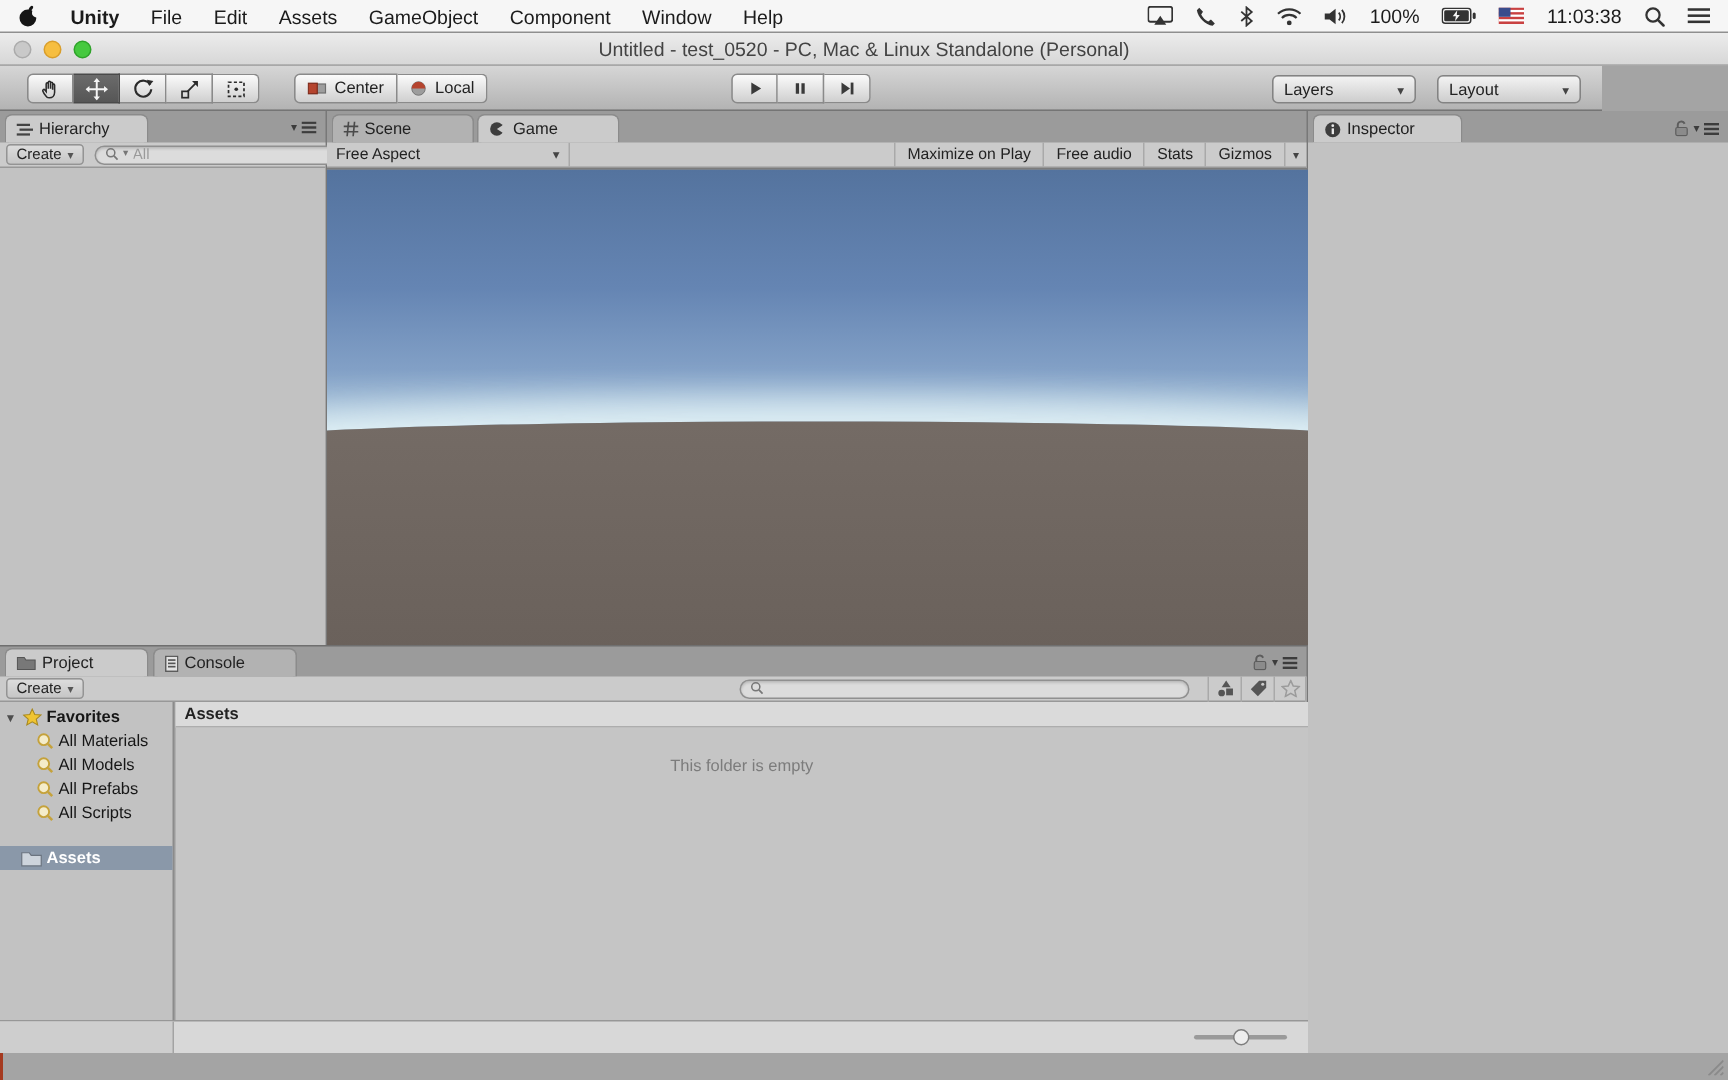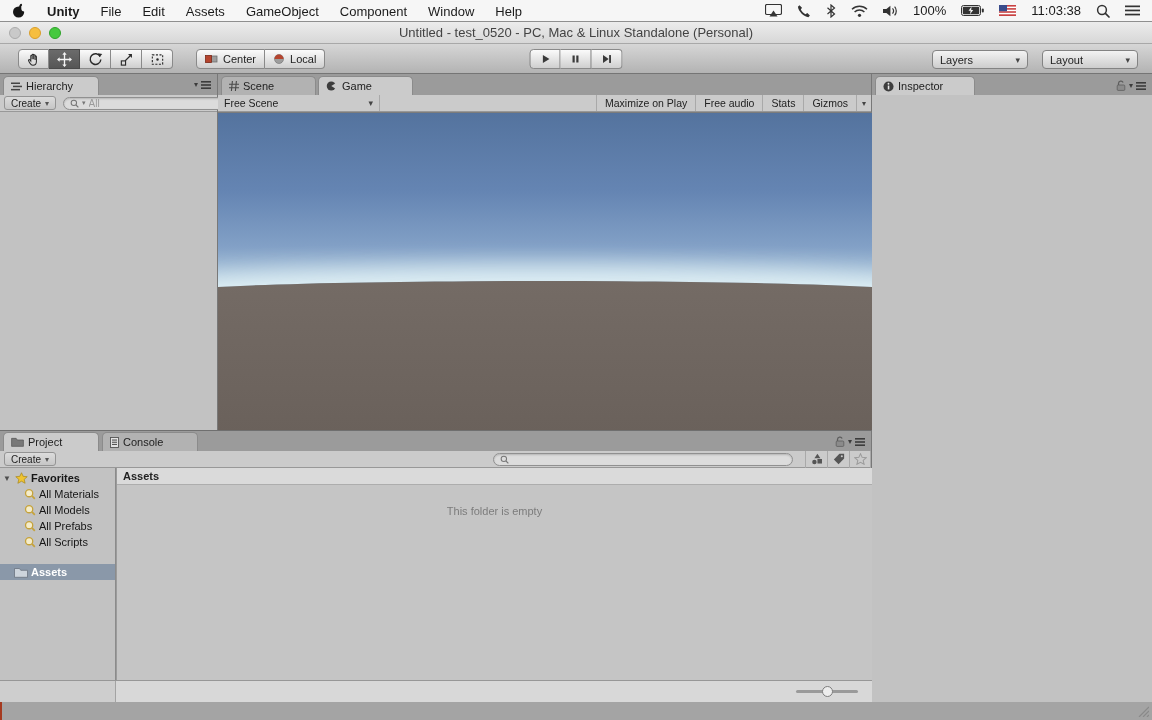--- a/index.html
+++ b/index.html
@@ -20,21 +20,21 @@
   .titlebar { position:absolute; left:0; top:22px; width:1152px; height:22px;
     background:linear-gradient(#ececec,#d7d7d7); border-bottom:1px solid #a8a8a8; }
   .lights { position:absolute; left:9px; top:5px; display:flex; column-gap:8px; }
   .light { width:12px; height:12px; border-radius:50%; }
   .light.close { background:#c9c9c9; border:1px solid #ababab; }
   .light.min   { background:#f6be40; border:1px solid #d99e2b; }
   .light.max   { background:#46c93f; border:1px solid #2fa32a; }
   .wintitle { text-align:center; line-height:21px; font-size:13px; color:#434343; }
 
   
-  .unitoolbar { position:absolute; left:0; top:44px; width:1152px; height:30px;
+  .unitoolbar { position:absolute; left:0; top:44px; width:1068px; height:30px;
     background:linear-gradient(#d6d6d6,#b3b3b3); border-bottom:1px solid #757575; }
   .btn { height:20px; background:linear-gradient(#fbfbfb,#cfcfcf); border:1px solid #8a8a8a;
     display:inline-flex; align-items:center; justify-content:center; font-size:11px; color:#222;
     padding:0 8px; cursor:default; }
   .group { position:absolute; top:5px; display:flex; }
   .group .btn { border-left-width:0; border-radius:0; }
   .group .btn:first-child { border-left-width:1px; border-radius:4px 0 0 4px; }
   .group .btn:last-child { border-radius:0 4px 4px 0; }
   .btn.sel { background:linear-gradient(#6b6b6b,#565656); border-color:#4a4a4a; }
   .toolbtn { width:31px; padding:0; }
@@ -53,21 +53,21 @@
   .paneltools { height:17px; background:#cbcbcb; border-bottom:1px solid #989898;
     display:flex; align-items:center; }
   .panelbody { background:#c2c2c2; position:relative; }
   .panelmenu { position:absolute; top:6px; display:flex; align-items:center; column-gap:3px; color:#3c3c3c; }
   .panelmenu .caret { font-size:8px; }
   .minidd { height:14px; margin-left:4px; background:linear-gradient(#dcdcdc,#c6c6c6);
     border:1px solid #949494; border-radius:3px; display:flex; align-items:center;
     font-size:10px; padding:0 6px; color:#222; column-gap:4px; }
   .minidd .arrow { font-size:8px; color:#555; }
   .pill { height:13px; background:#dcdcdc; border:1px solid #909090; border-radius:8px;
-    display:flex; align-items:center; padding:0 6px; column-gap:3px;
+    display:flex; align-items:flex-start; padding:0 6px; column-gap:3px;
     box-shadow:inset 0 1px 2px rgba(0,0,0,0.18); }
   .pill input { flex:1; border:none; outline:none; background:transparent; font-size:10px;
     font-family:"Liberation Sans", sans-serif; color:#333; min-width:0; }
   .pill input::placeholder { color:#9a9a9a; }
 
   
   .hier-row { height:16px; display:flex; align-items:center; padding-left:18px; font-size:11px; color:#161616; }
 
   
   .gametools { height:17px; background:#cbcbcb; border-bottom:1px solid #989898; display:flex; align-items:stretch; }
@@ -331,21 +331,21 @@
     <div class="tab active" style="left:100px; width:95px;">
       <svg width="12" height="12" viewBox="0 0 16 16">
           <circle cx="7" cy="8" r="6" fill="#3d3d3d"></circle>
           <polygon points="7,8 14.5,3.2 14.5,12.8" fill="#cbcbcb"></polygon>
         </svg>
       <span>Game</span>
     </div>
   </div>
   <div class="gametools">
     <div class="aspect-dd">
-      <span>Free Scene</span>
+      <span>Free Aspect</span>
       <span class="arrow">▾</span>
     </div>
     <div style="flex:1;"></div>
     <div class="gbtn">Maximize on Play</div>
     <div class="gbtn">Free audio</div>
     <div class="gbtn">Stats</div>
     <div class="gbtn" style="column-gap:5px;">
       <span>Gizmos</span>
     </div>
     <div class="gbtn" style="padding:0 5px; font-size:8px; color:#444;">▾</div>

